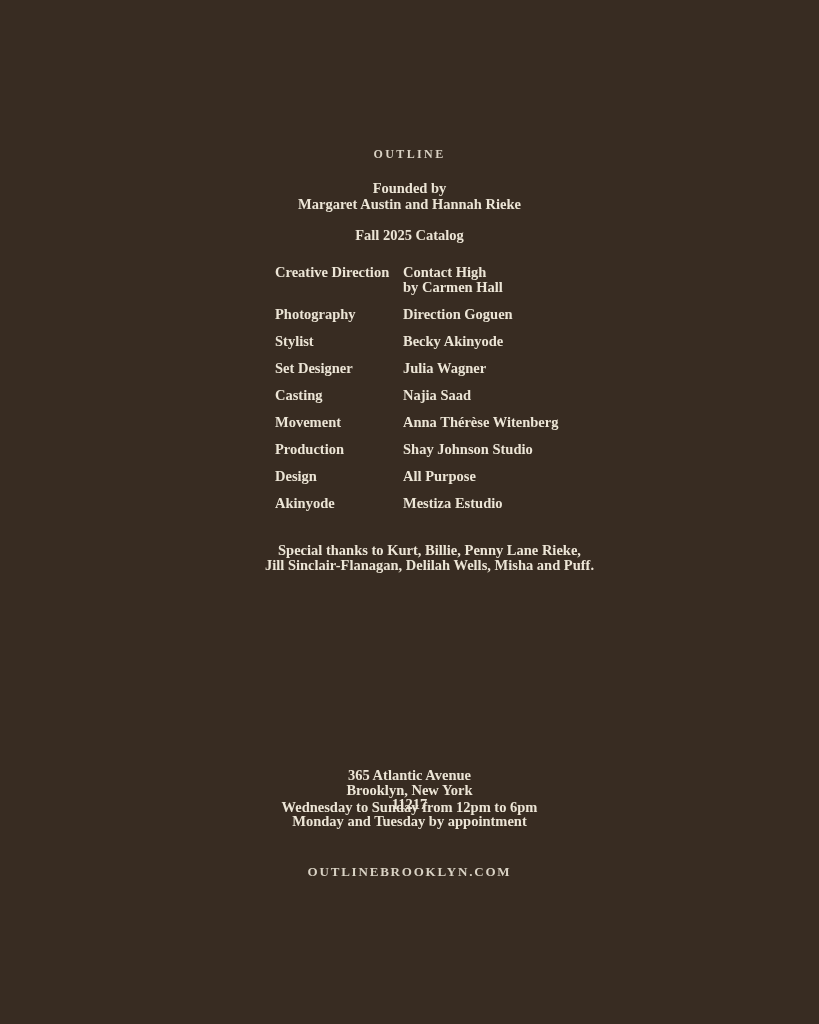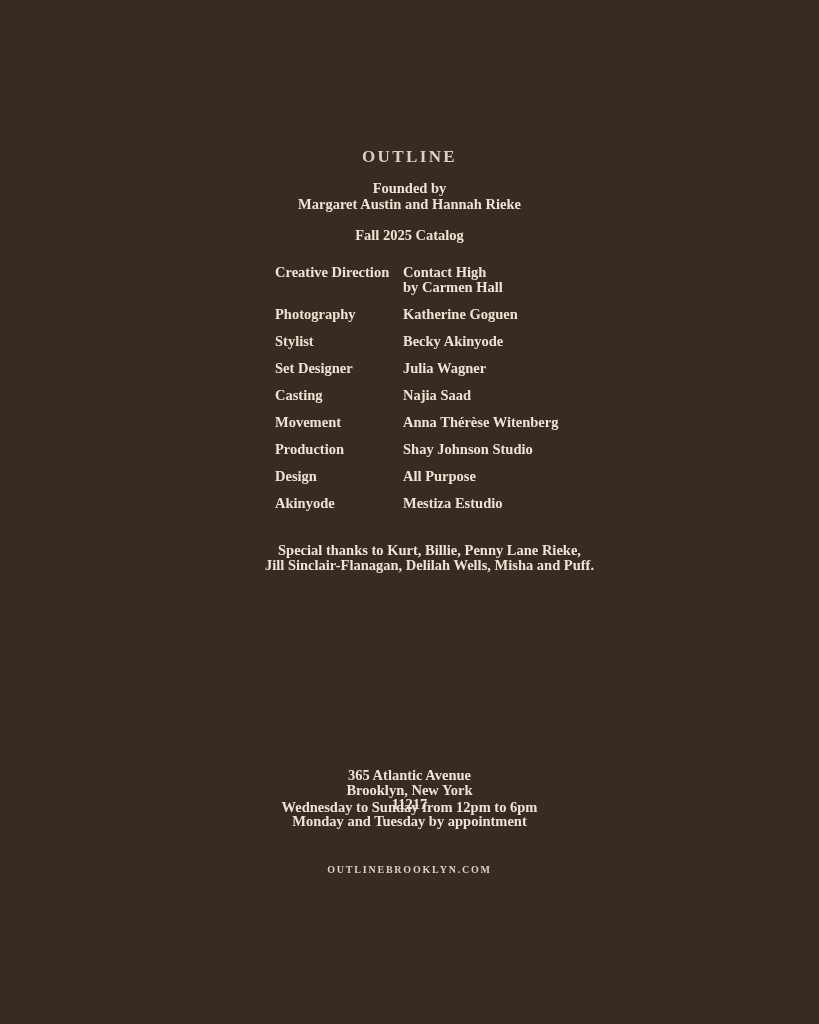--- a/index.html
+++ b/index.html
@@ -21,21 +21,21 @@
   .centered {
     position: absolute;
     left: 0;
     right: 0;
     text-align: center;
   }
   .pre {
     white-space: pre-line;
   }
   .smallcaps {
-    font-size: 17px;
+    font-size: 12px;
     letter-spacing: 2.4px;
     color: #d9d2c4;
     text-transform: uppercase;
     text-align: center;
   }
   .brand       { top: 147px; }
   .founded     { top: 181px; line-height: 15.5px; }
   .catalog     { top: 227px; }
   .credits {
     position: absolute;
@@ -46,41 +46,41 @@
     row-gap: 12.5px;
     line-height: 14.5px;
     text-align: left;
   }
   .credits .role, .credits .name { white-space: pre-line; }
   .thanks      { top: 543px; line-height: 14.5px; padding-left: 40px; }
   .contact-heading { top: 618px; }
   .inquiries   { top: 657px; line-height: 14.4px; }
   .address     { top: 727px; line-height: 14.5px; margin-top: 41px; }
   .hours       { top: 780px; line-height: 14.4px; margin-top: 20px; }
-  .website     { top: 864px; letter-spacing: 1.8px; font-size: 10px; color: #d9d2c4; }
+  .website     { top: 864px; letter-spacing: 1.8px; font-size: 13px; color: #d9d2c4; }
 </style>
 </head>
 <body>
 
 <div class="page">
 
   <div class="centered smallcaps brand">OUTLINE</div>
 
   <div class="centered pre founded">Founded by
 Margaret Austin and Hannah Rieke</div>
 
   <div class="centered catalog">Fall 2025 Catalog</div>
 
   <div class="credits">
     <div class="role">Creative Direction</div>
     <div class="name">Contact High
 by Carmen Hall</div>
 
     <div class="role">Photography</div>
-    <div class="name">Katherine Goguen</div>
+    <div class="name">Direction Goguen</div>
 
     <div class="role">Stylist</div>
     <div class="name">Becky Akinyode</div>
 
     <div class="role">Set Designer</div>
     <div class="name">Julia Wagner</div>
 
     <div class="role">Casting</div>
     <div class="name">Najia Saad</div>
 

